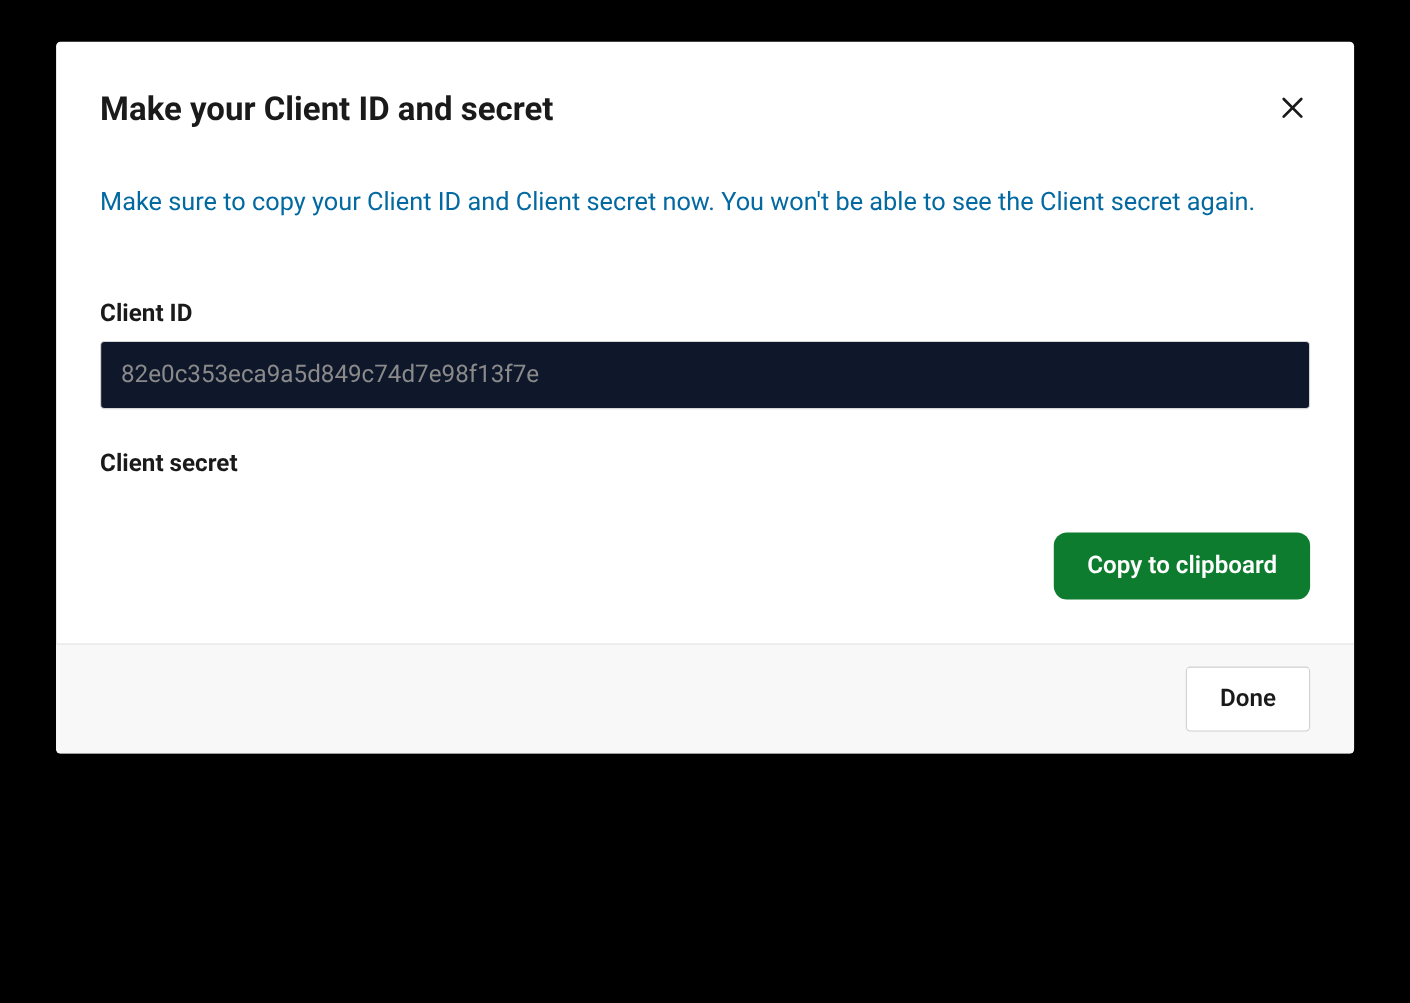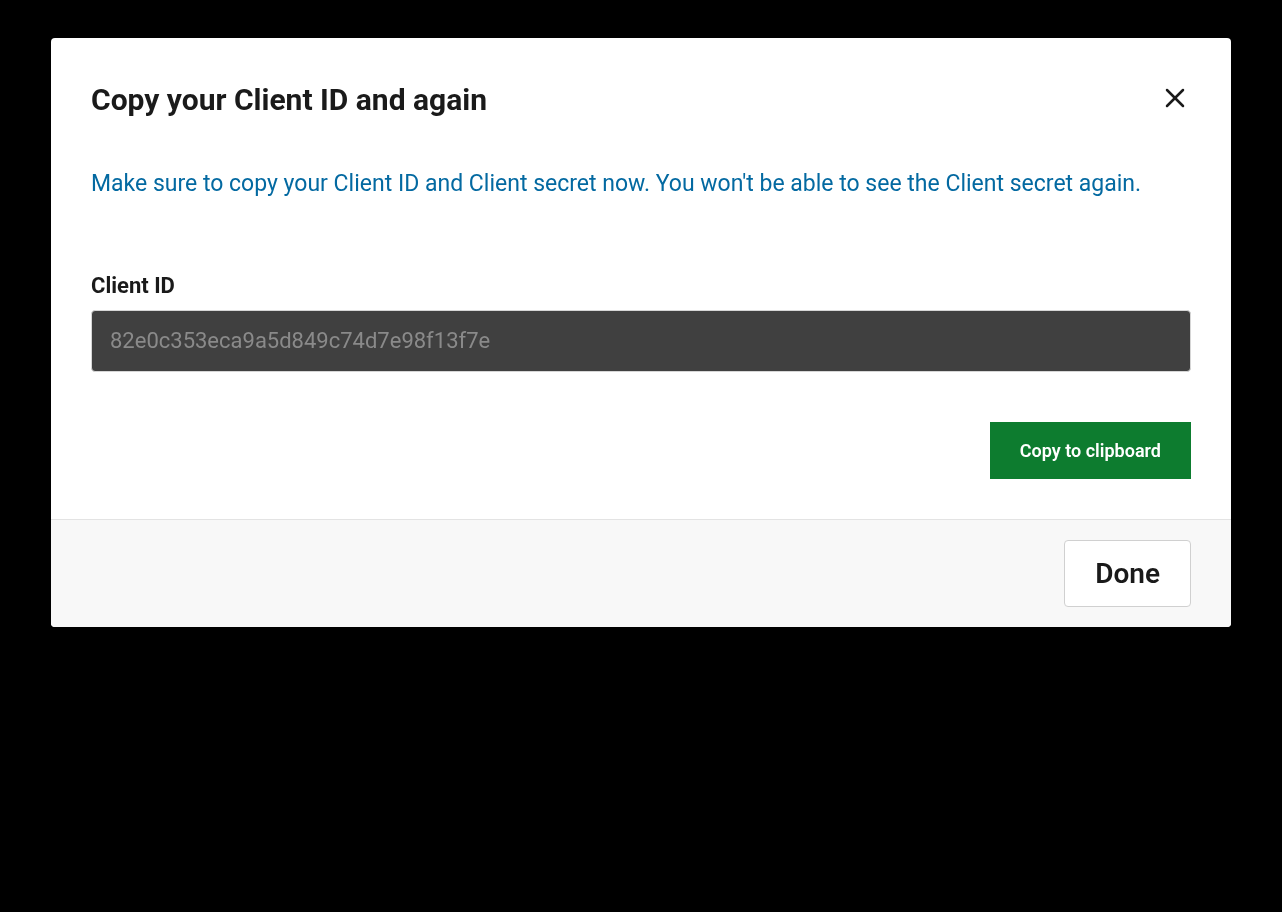--- a/index.html
+++ b/index.html
@@ -78,93 +78,94 @@
       font-size: 22px;
       font-weight: 700;
       color: #1a1a1a;
       margin-bottom: 12px;
       display: block;
     }
 
     .field-input {
       width: 100%;
       height: 62px;
-      background: #404040;
+      background: #0f172a;
       border: 1px solid #d6d6d6;
       border-radius: 4px;
       padding: 0 18px;
       font-size: 22px;
       color: #8a8a8a;
       font-family: inherit;
       outline: none;
     }
 
     .action-row {
       display: flex;
       justify-content: flex-end;
       margin-top: 50px;
     }
 
     .copy-btn {
       background: #0d7c2f;
       color: #ffffff;
       border: none;
-      border-radius: 0;
+      border-radius: 12px;
       padding: 18px 30px;
-      font-size: 18px;
+      font-size: 22px;
       font-weight: 600;
       cursor: pointer;
       font-family: inherit;
     }
 
     .modal-footer {
       background: #f8f8f8;
       border-top: 1px solid #e3e3e3;
       padding: 20px 40px;
       display: flex;
       justify-content: flex-end;
     }
 
     .done-btn {
       background: #ffffff;
       color: #1a1a1a;
       border: 1px solid #d0d0d0;
       border-radius: 4px;
       padding: 16px 30px;
-      font-size: 28px;
+      font-size: 22px;
       font-weight: 600;
       cursor: pointer;
       font-family: inherit;
     }
   </style>
 </head>
 <body>
 
 <div class="modal">
   <div class="modal-body">
     <div class="modal-header">
-      <h1 class="modal-title">Copy your Client ID and again</h1>
+      <h1 class="modal-title">Make your Client ID and secret</h1>
       <button class="close-btn">
         <span>
           <svg viewBox="0 0 24 24" fill="none" stroke="currentColor" stroke-width="2.5" stroke-linecap="round">
             <line x1="4" y1="4" x2="20" y2="20"></line>
             <line x1="20" y1="4" x2="4" y2="20"></line>
           </svg>
         </span>
       </button>
     </div>
 
     <p class="modal-description">Make sure to copy your Client ID and Client secret now. You won't be able to see the Client secret again.</p>
 
     <div class="field-group">
       <label class="field-label">Client ID</label>
       <input type="text" class="field-input" readonly="" value="82e0c353eca9a5d849c74d7e98f13f7e" style="">
     </div>
 
     <div class="field-group">
+      <label class="field-label">Client secret</label>
     </div>
 
     <div class="action-row">
       <button class="copy-btn">Copy to clipboard</button>
     </div>
   </div>
 
   <div class="modal-footer">
     <button class="done-btn">Done</button>
   </div>

